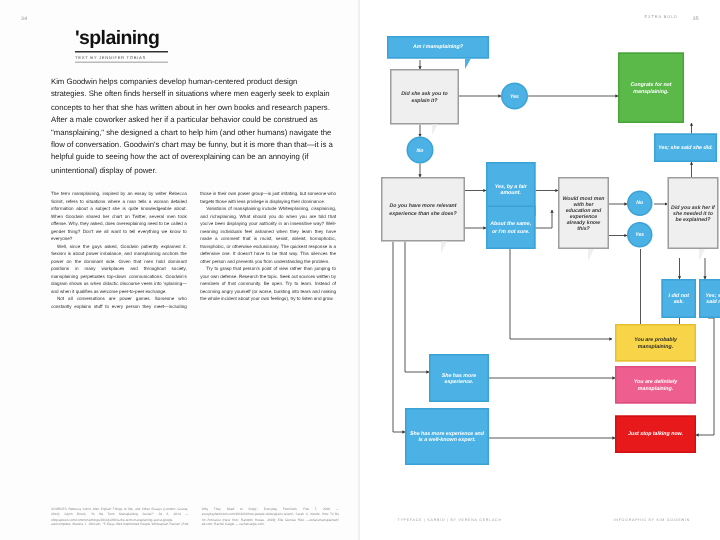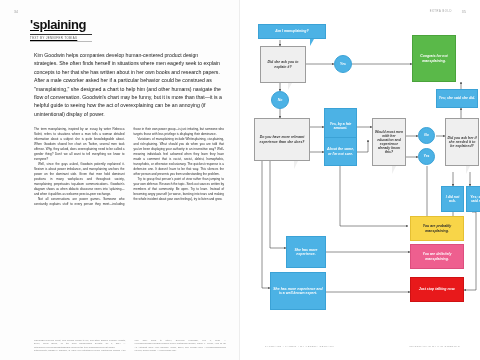--- a/index.html
+++ b/index.html
@@ -19,21 +19,21 @@
   .page-left {
     position:relative;
     width:240px; height:360px;
     background:#fdfdfd;
     padding:9px 14px 6px 26px;
   }
   .folio-left {
     position:absolute; left:14px; top:10px;
     font-size:3.4px; letter-spacing:.2px; color:#9a9a9a;
   }
-  .title-block { margin-top:9px; margin-left:4px;text-decoration:underline; }
+  .title-block { margin-top:9px; margin-left:24px; }
   .title {
     font-size:13px; font-weight:700; letter-spacing:-0.4px;
     color:#111; line-height:1;
   }
   .title-rule { width:62px; height:0.7px; background:#333; margin:2.5px 0 1.6px 0; }
   .byline { font-size:2.8px; letter-spacing:.45px; color:#555; }
   .title-rule2 { width:62px; height:0.5px; background:#bbb; margin-top:1.6px; }
 
   .standfirst {
     margin-top:9px; margin-left:8px; margin-right:4px;

